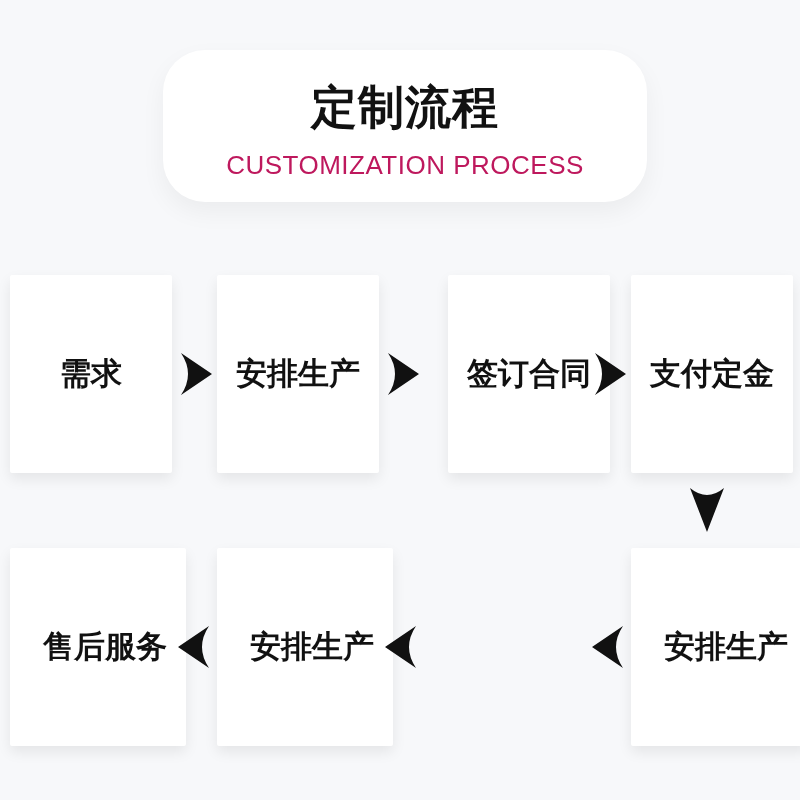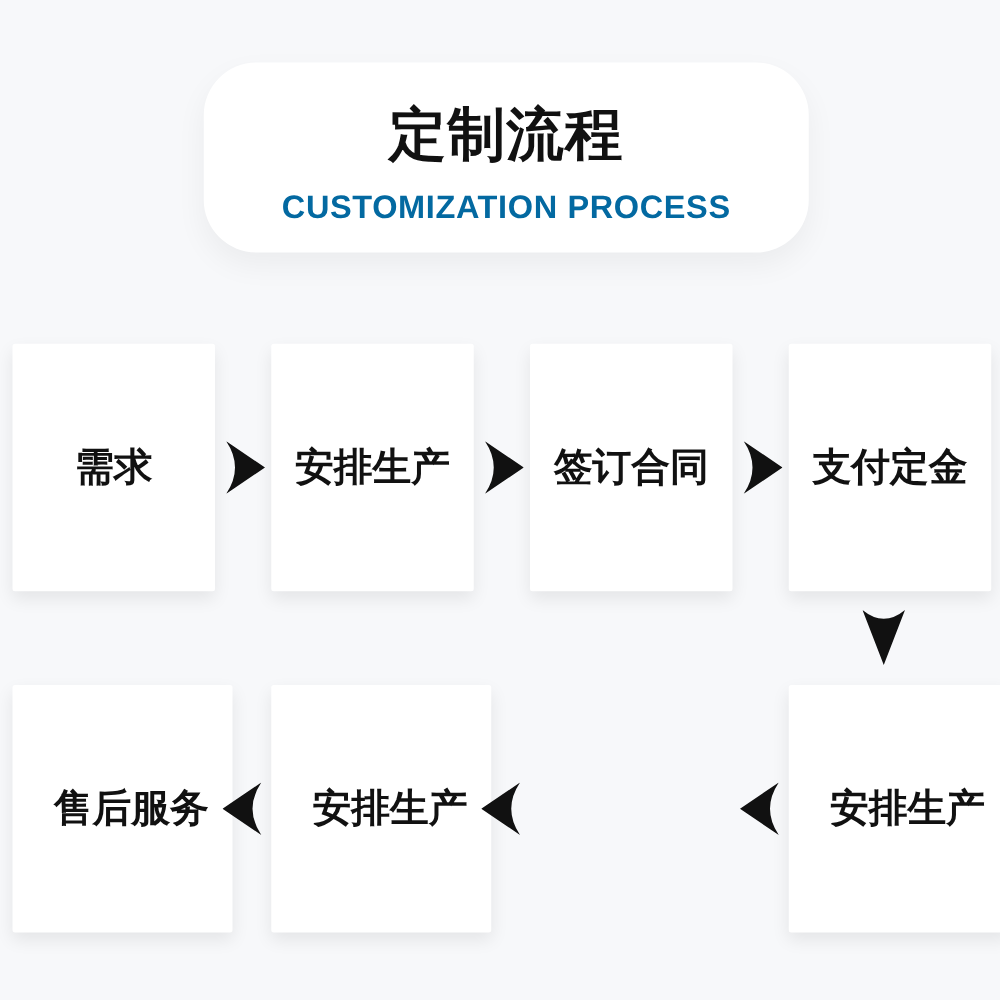--- a/index.html
+++ b/index.html
@@ -19,35 +19,35 @@
     box-shadow: 0 10px 24px rgba(0,0,0,0.05);
     text-align: center;
     box-sizing: border-box; padding-top: 28px;
   }
   .title {
     margin: 0; font-size: 46px; line-height: 58px;
     font-weight: 700; color: #111111; letter-spacing: 1px;
   }
   .subtitle {
     margin-top: 14px; font-size: 26px; line-height: 30px;
-    font-weight: 700; color: #0369a1; letter-spacing: 0.5px;
+    font-weight: 400; color: #be185d; letter-spacing: 0.5px;
   }
 
   
   .step-box {
     position: absolute; width: 162px; height: 198px;
     background: #ffffff; border-radius: 2px;
     box-shadow: 0 6px 14px rgba(17,17,17,0.08);
     display: flex; align-items: center; justify-content: center;
   }
   .row-top    { top: 275px; }
   .row-bottom { top: 548px; padding-left: 14px; }
   .c0 { left: 10px; }
   .c1 { left: 217px; }
-  .c2 { left: 424px; }
+  .c2 { left: 448px; }
   .c3 { left: 631px; }
 
   .step-label {
     font-size: 31px; line-height: 62px; font-weight: 700;
     color: #111111; text-align: center; white-space: nowrap;
   }
   .step-label .line { display: block; }
 
   
   .arrow { position: absolute; }

